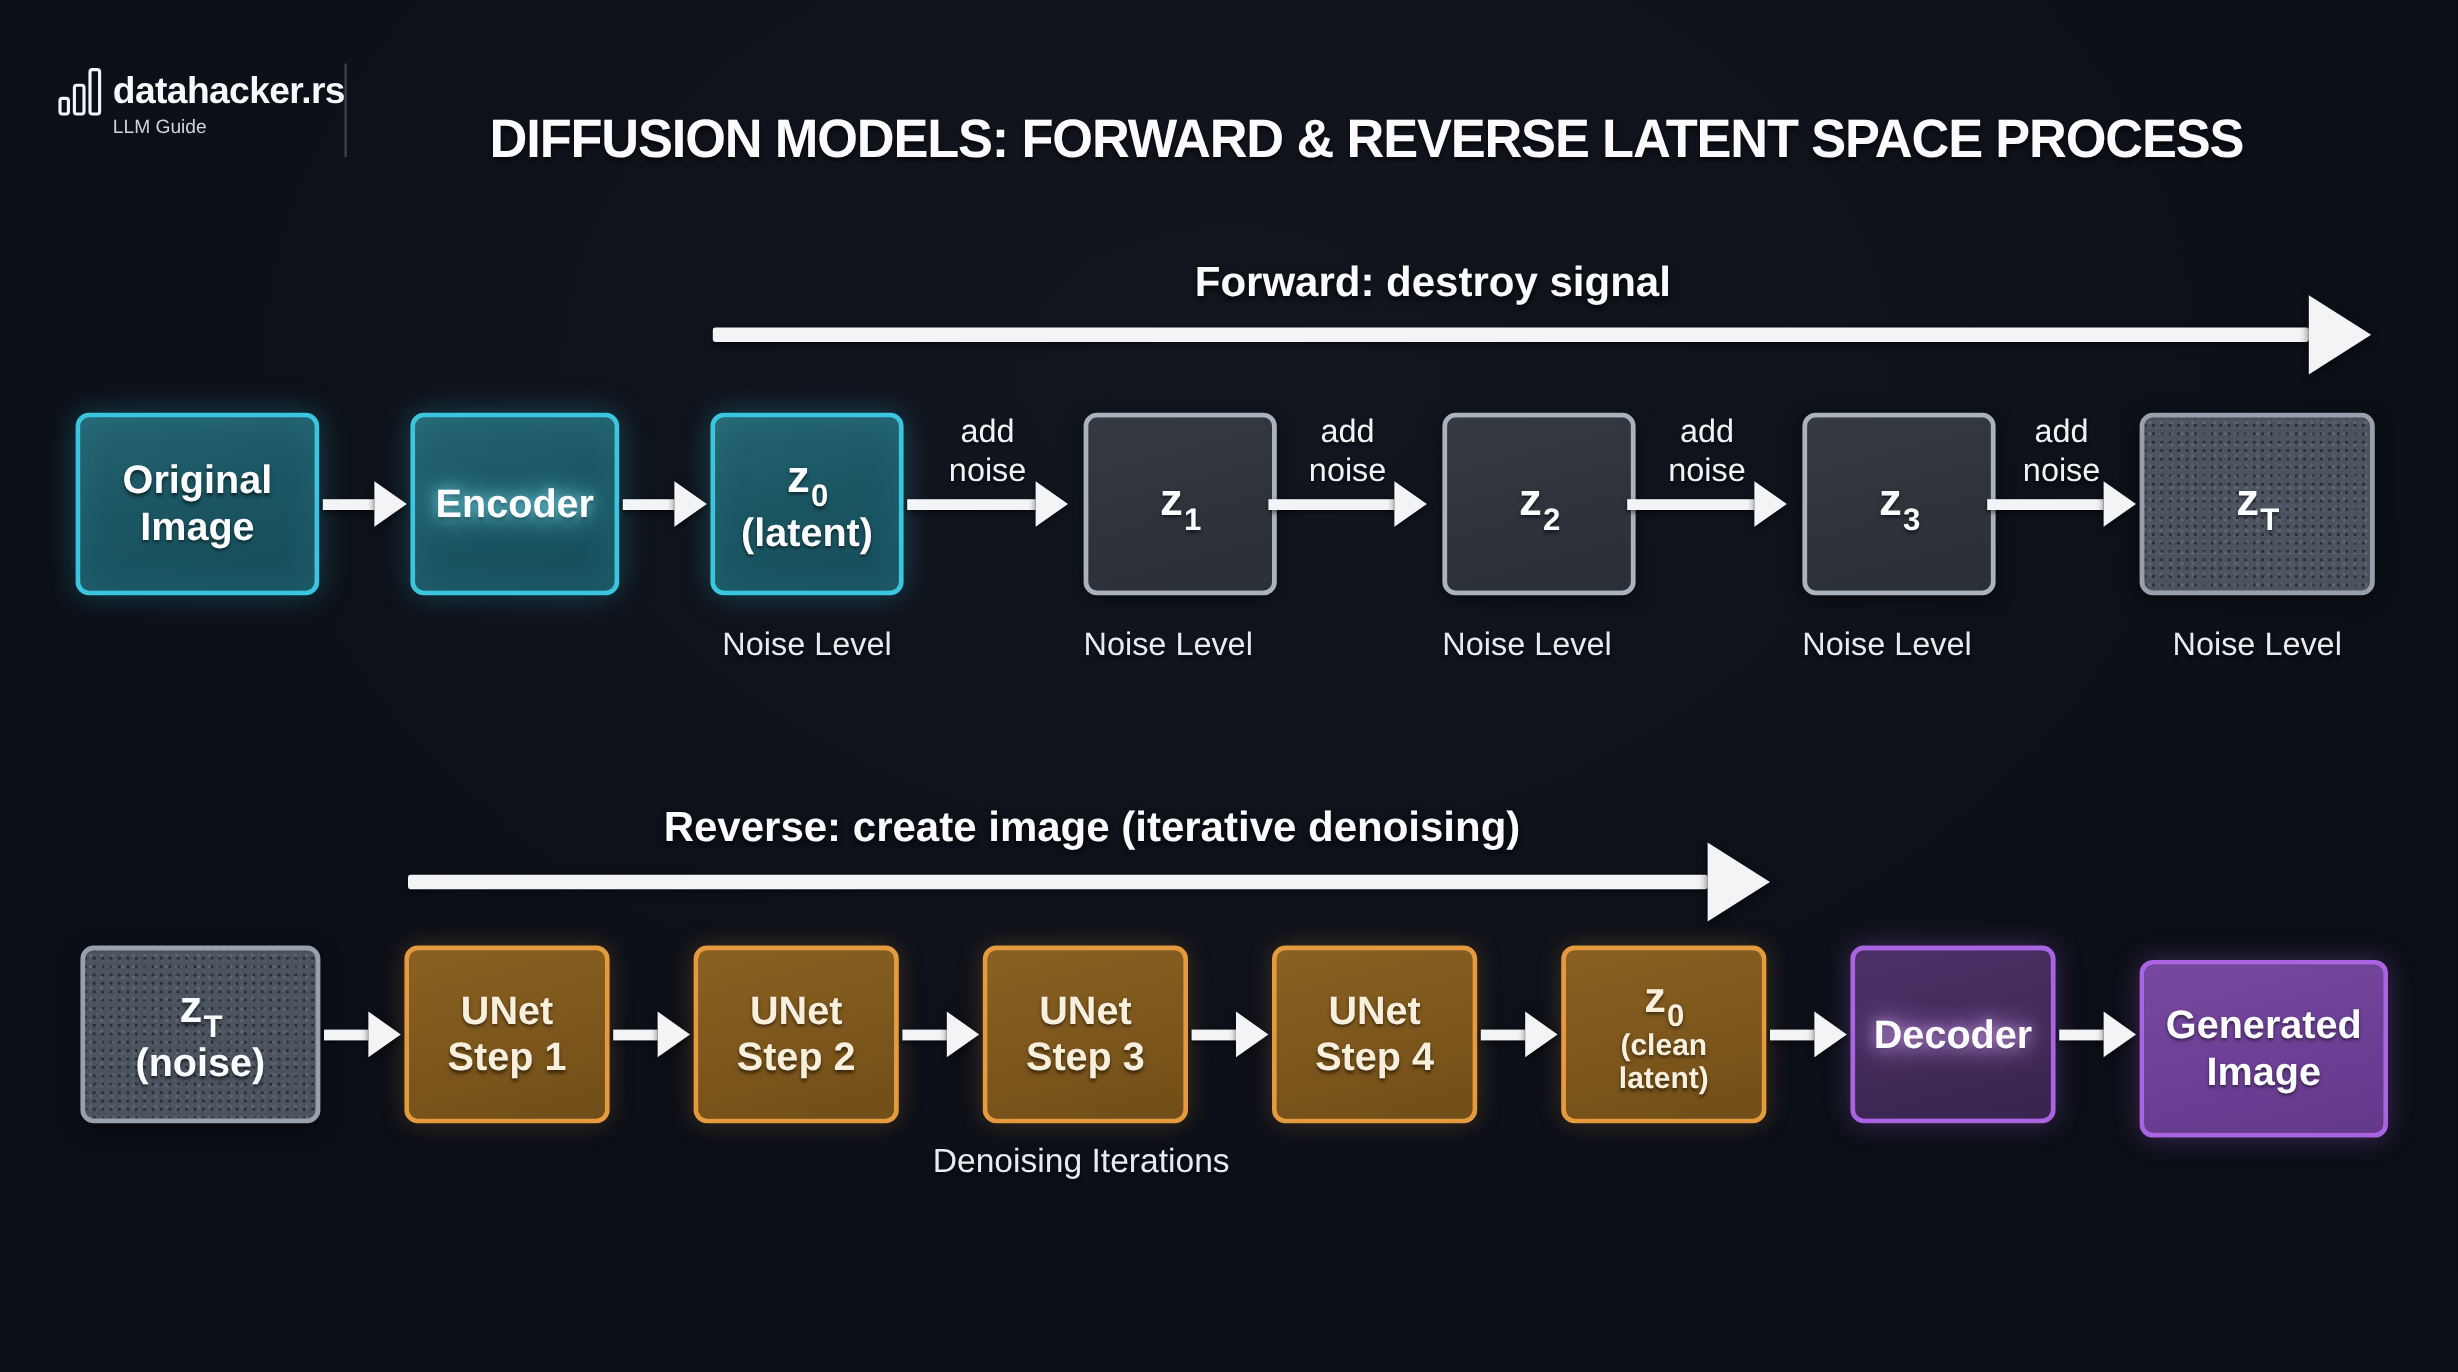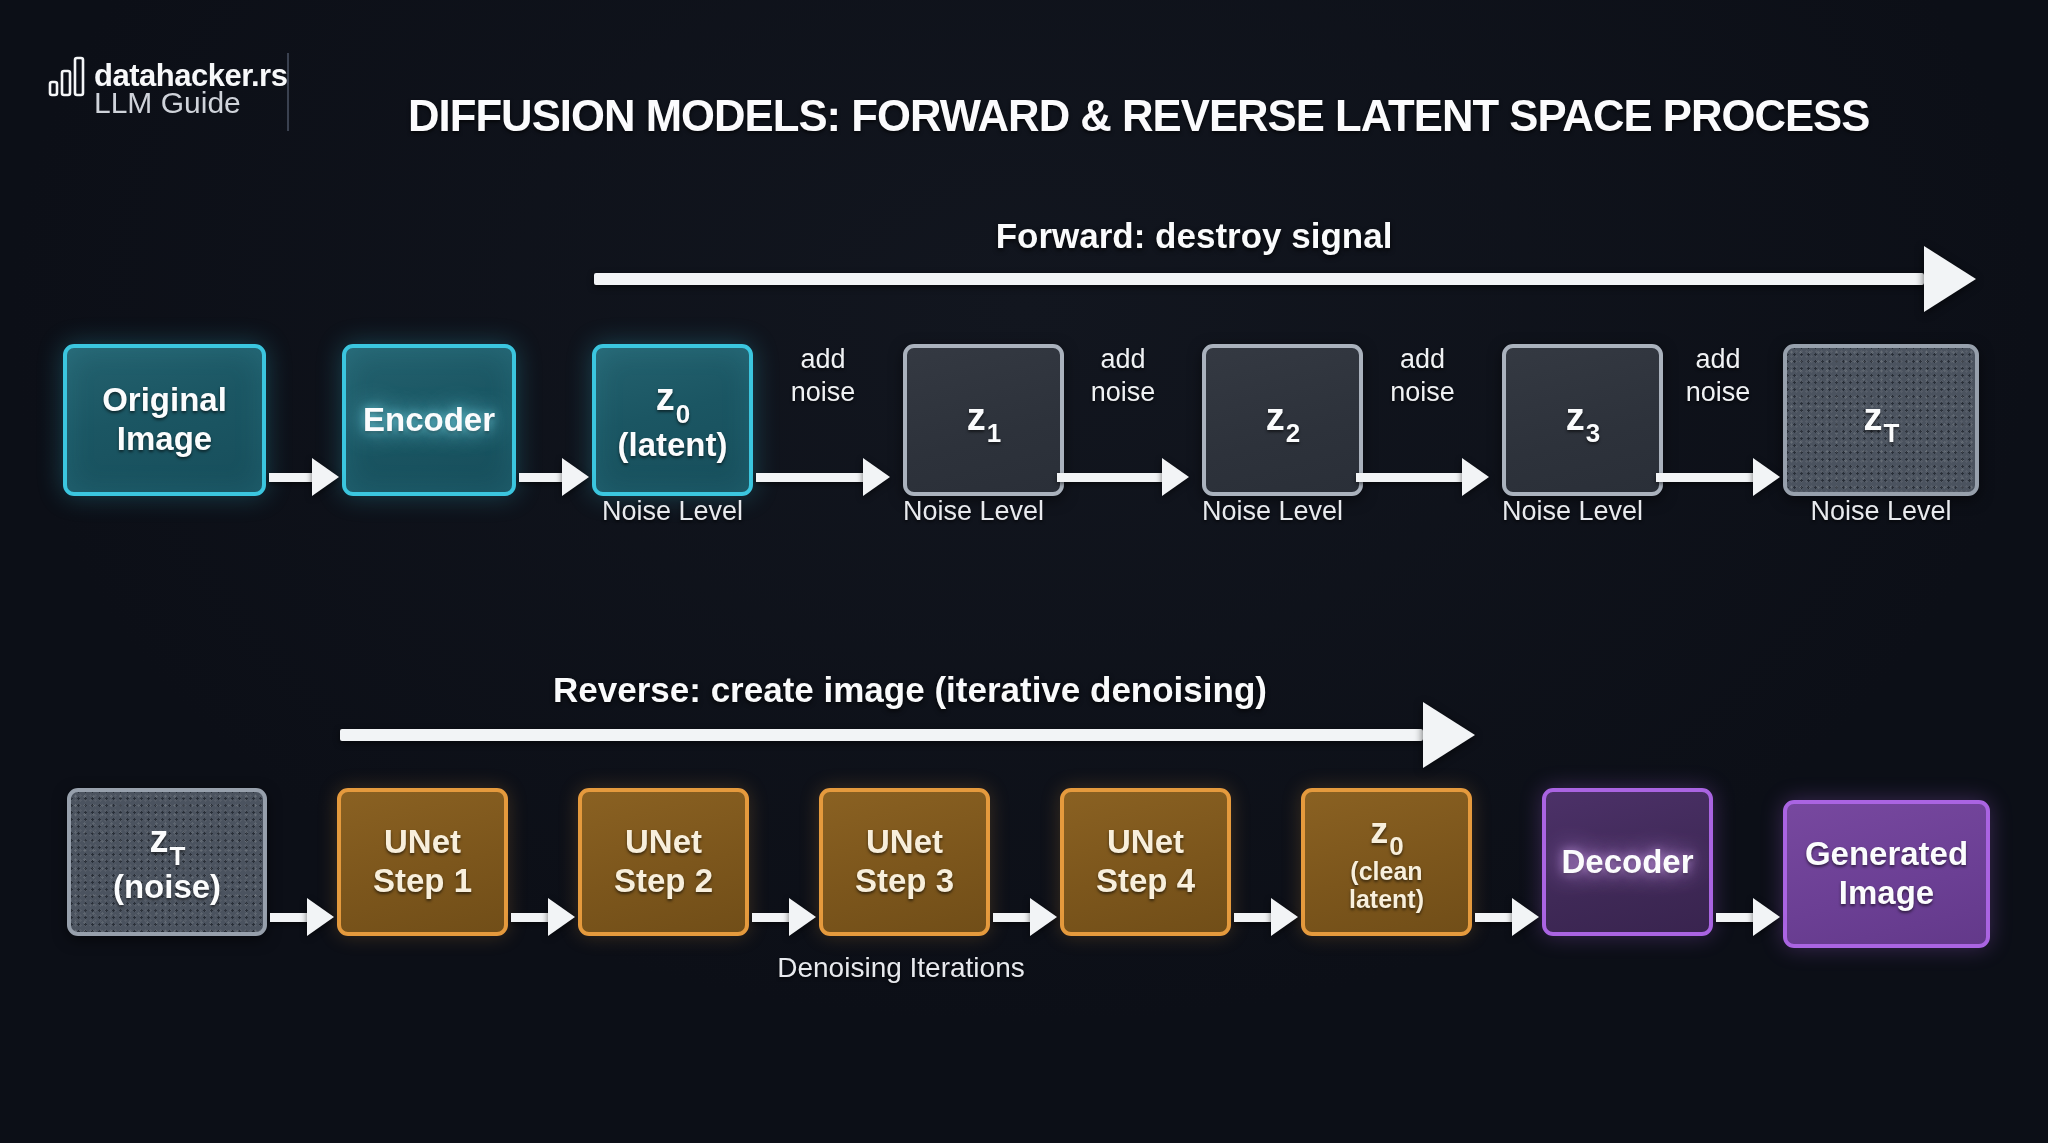--- a/index.html
+++ b/index.html
@@ -4,21 +4,21 @@
 <style>
   html,body{margin:0;padding:0;background:#0c0f17;}
   .canvas{
     position:relative;width:2048px;height:1031px;overflow:hidden;
     background:radial-gradient(ellipse at 50% 30%, #12161f 0%, #0c0f17 70%);
     font-family:"Liberation Sans", sans-serif;color:#f4f5f7;
   }
   
   .logo-icon{position:absolute;left:48px;top:54px;}
   .brand{position:absolute;left:94px;top:58px;font-size:31px;font-weight:700;color:#f7f8fa;letter-spacing:-0.5px;}
-  .subtitle{position:absolute;left:94px;top:86px;font-size:30px;color:#cfd3da;}
+  .subtitle{position:absolute;left:94px;top:98px;font-size:16px;color:#cfd3da;}
   .divider{position:absolute;left:287px;top:53px;width:2px;height:78px;background:#3a4150;}
   .title{position:absolute;left:408px;top:60px;font-size:45px;font-weight:700;color:#fbfbfd;
     letter-spacing:-1px;transform:scaleX(.97);transform-origin:left;white-space:nowrap;
     text-shadow:0 2px 4px rgba(0,0,0,.7);}
   
   .flow-label{position:absolute;font-size:35px;font-weight:700;color:#fafbfc;text-align:center;
     text-shadow:0 2px 5px rgba(0,0,0,.8);}
   .forward-label{left:594px;top:216px;width:1200px;}
   .reverse-label{left:340px;top:670px;width:1140px;}
   
@@ -57,30 +57,30 @@
   .orange{background:linear-gradient(165deg,#8a6122 0%,#7c561c 55%,#714e18 100%);border-color:#e59a3d;
     box-shadow:0 0 20px rgba(229,154,61,.22);}
   .orange .box-line{color:#f8efdc;}
   .purple-dark{background:linear-gradient(165deg,#4c3168 0%,#3f2957 60%,#39244f 100%);border-color:#aa64e2;
     box-shadow:0 0 22px rgba(170,100,226,.3);}
   .purple-bright{background:linear-gradient(165deg,#77489f 0%,#6b3f94 60%,#63398a 100%);border-color:#aa64e2;
     box-shadow:0 0 22px rgba(170,100,226,.3);margin-top:12px;}
   .glow-cyan{text-shadow:0 0 24px rgba(130,235,252,.95),0 0 10px rgba(130,235,252,.6),0 2px 3px rgba(0,0,0,.5);}
   .glow-purple{text-shadow:0 0 24px rgba(222,170,255,.95),0 0 10px rgba(222,170,255,.6),0 2px 3px rgba(0,0,0,.5);}
   
-  .conn{position:relative;display:flex;align-items:flex-end;}
+  .conn{position:relative;display:flex;align-items:center;}
   .row1 .conn{height:152px;}
   .row2 .conn{height:148px;}
   .conn .arrow{width:100%;display:flex;align-items:center;padding:0 3px;box-sizing:border-box;}
   .conn .shaft{flex:1;height:9px;background:#f2f4f6;box-shadow:0 2px 4px rgba(0,0,0,.55);}
   .conn .head{width:0;height:0;border-top:19px solid transparent;border-bottom:19px solid transparent;
     border-left:27px solid #f2f4f6;filter:drop-shadow(0 2px 3px rgba(0,0,0,.55));}
   .add-noise{position:absolute;bottom:calc(50% + 12px);left:0;right:0;text-align:center;
     font-size:27px;line-height:1.2;color:#f0f2f4;text-shadow:0 2px 3px rgba(0,0,0,.6);}
-  .under-label{font-size:27px;color:#e8eaee;text-shadow:0 2px 3px rgba(0,0,0,.6);}
+  .under-label{margin-top:26px;font-size:27px;color:#e8eaee;text-shadow:0 2px 3px rgba(0,0,0,.6);}
   .iterations-label{position:absolute;left:661px;top:952px;width:480px;text-align:center;
     font-size:28px;color:#e8eaee;text-shadow:0 2px 3px rgba(0,0,0,.6);}
   
   .w203{width:203px}.w174{width:174px}.w161{width:161px}.w196{width:196px}
   .c76{width:76px}.c140{width:140px}.c138{width:138px}.c139{width:139px}.c130{width:130px}
   
   .w200{width:200px}.w171{width:171px}.w207{width:207px}.c70{width:70px}
   .tight .box-line{font-size:25px;line-height:1.12;}
   .tight .zline{font-size:36px;}
 </style>

